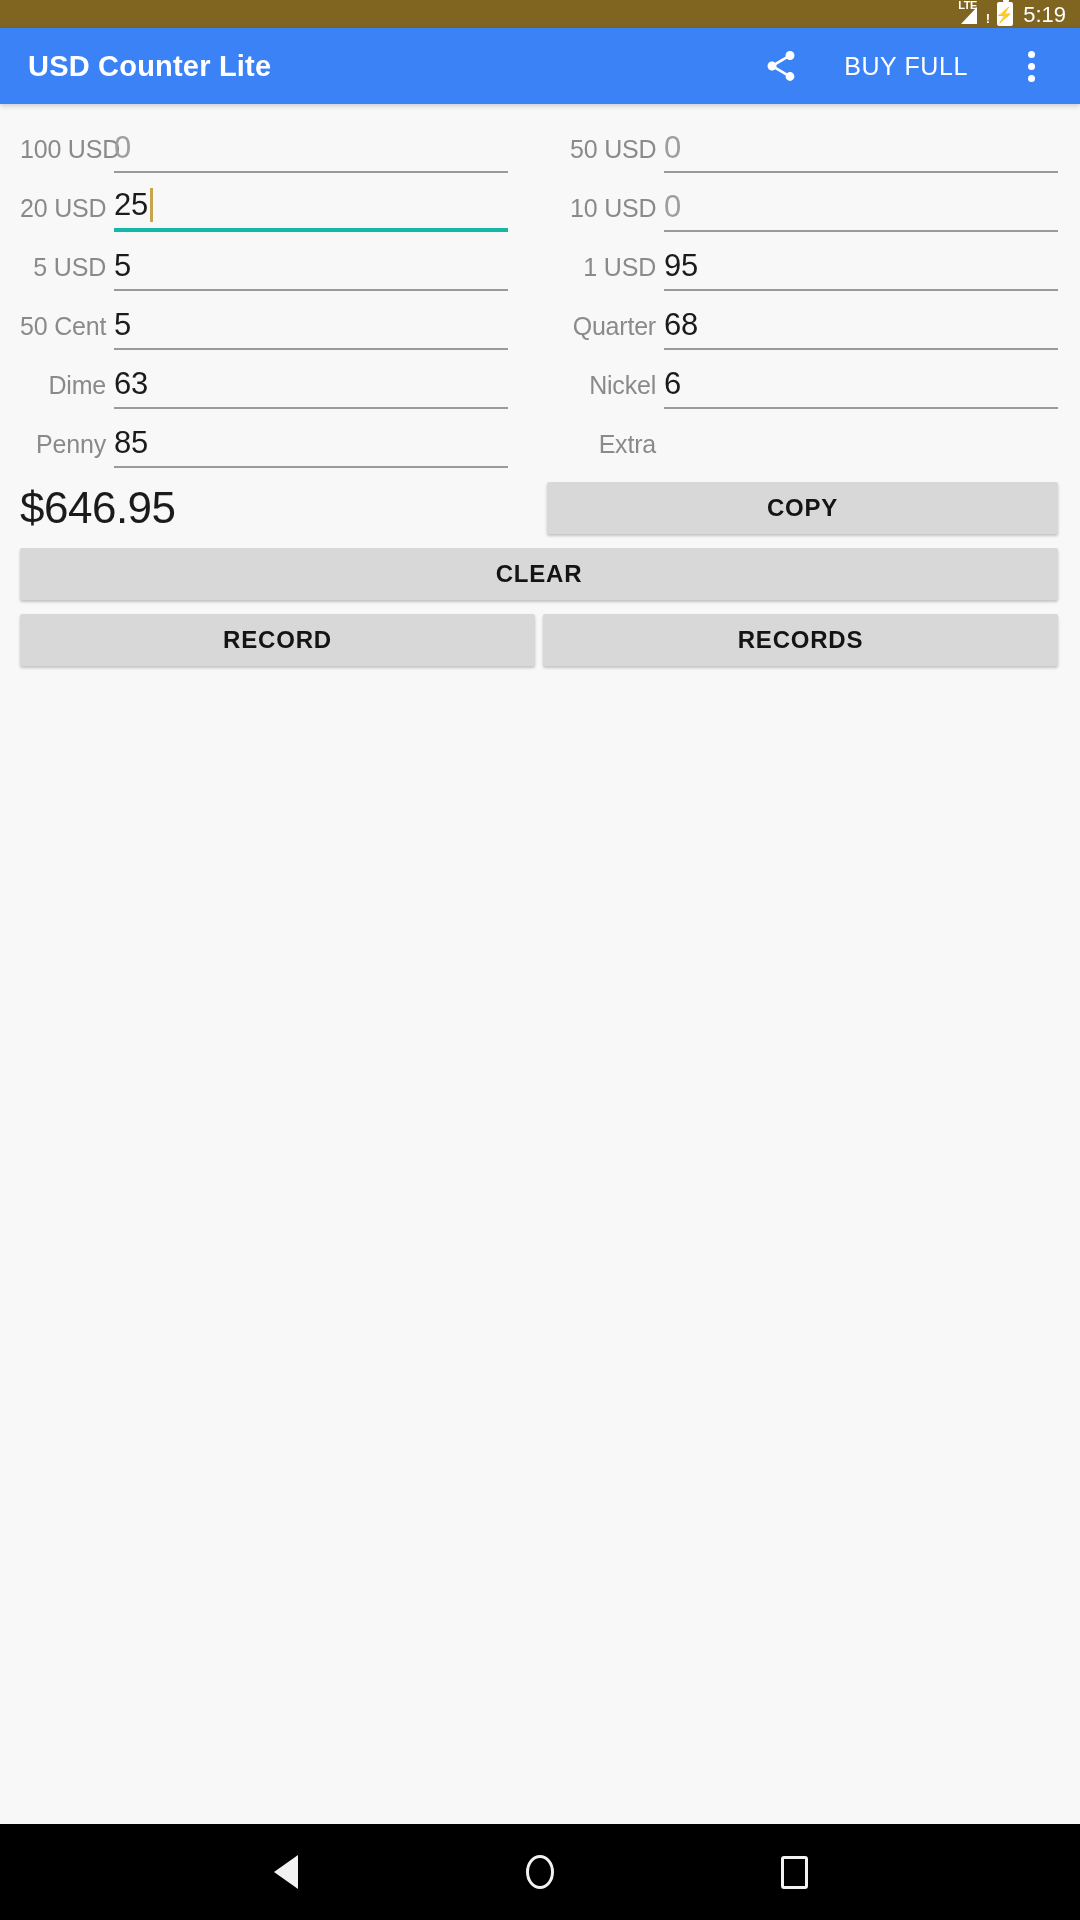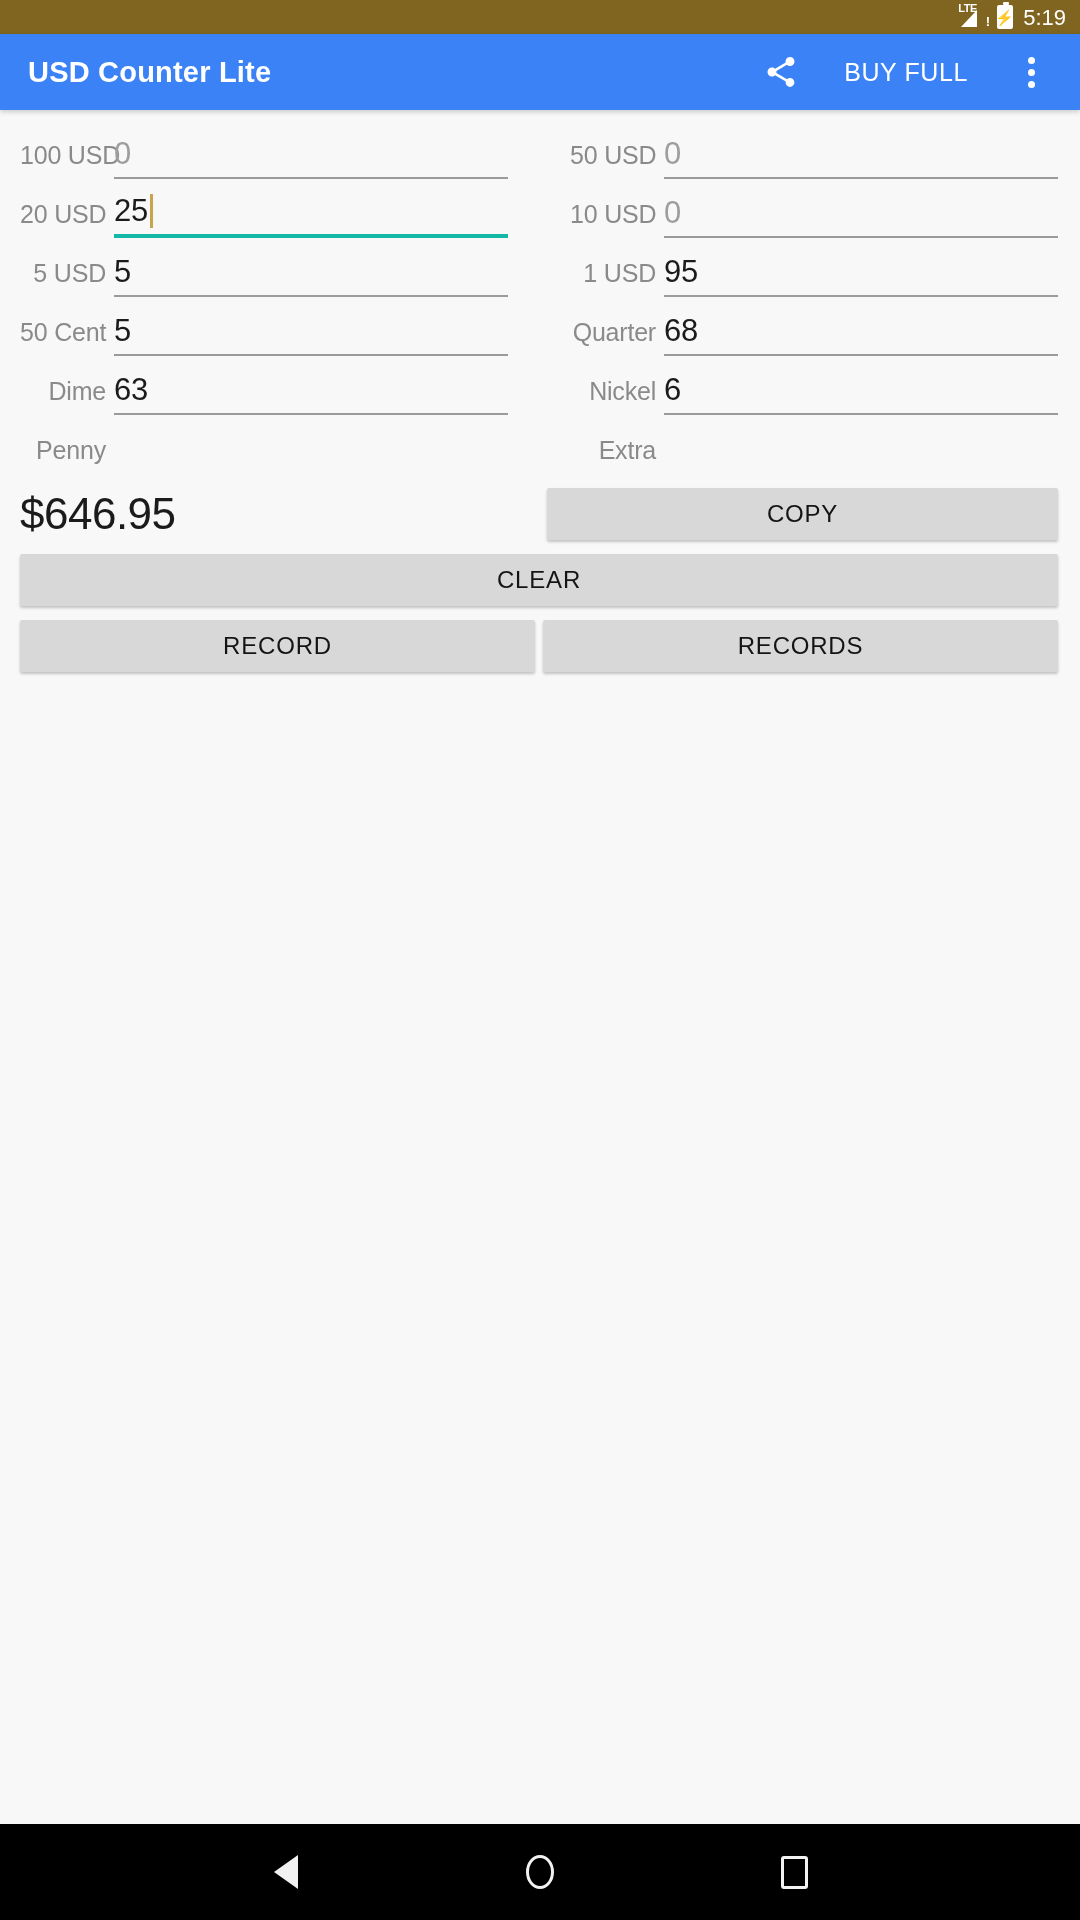--- a/index.html
+++ b/index.html
@@ -16,21 +16,21 @@
     position: relative;
     width: 1080px;
     height: 1920px;
     background: #f8f8f8;
     display: flex;
     flex-direction: column;
   }
 
   
   .status-bar {
-    height: 34px;
+    height: 28px;
     background: #7f651f;
     display: flex;
     align-items: center;
     justify-content: flex-end;
     padding-right: 14px;
     gap: 10px;
     flex: 0 0 auto;
   }
   .status-icons { display: flex; align-items: center; gap: 9px; }
   .sig-wrap { position: relative; width: 30px; height: 26px; }
@@ -178,21 +178,21 @@
     letter-spacing: -0.5px;
     line-height: 50px;
   }
   .btn {
     background: #d8d8d8;
     border: none;
     height: 52px;
     width: 100%;
     color: #141414;
     font-size: 24px;
-    font-weight: normal;
+    font-weight: bold;
     letter-spacing: 0.8px;
     font-family: "Liberation Sans", sans-serif;
     box-shadow: 0 2px 3px rgba(0,0,0,0.22);
     border-radius: 2px;
     display: flex;
     align-items: center;
     justify-content: center;
   }
   .btn-row {
     display: grid;
@@ -338,20 +338,23 @@
 
       <div class="field">
         <span class="label">Nickel</span>
         <span class="inputwrap">
           <span class="value">6</span>
         </span>
       </div>
 
       <div class="field">
         <span class="label">Penny</span>
+        <span class="inputwrap">
+          <span class="value">85</span>
+        </span>
       </div>
 
       <div class="field">
         <span class="label">Extra</span>
       </div>
 
     </div>
 
     <div class="totals-row">
       <div class="total">$646.95</div>

